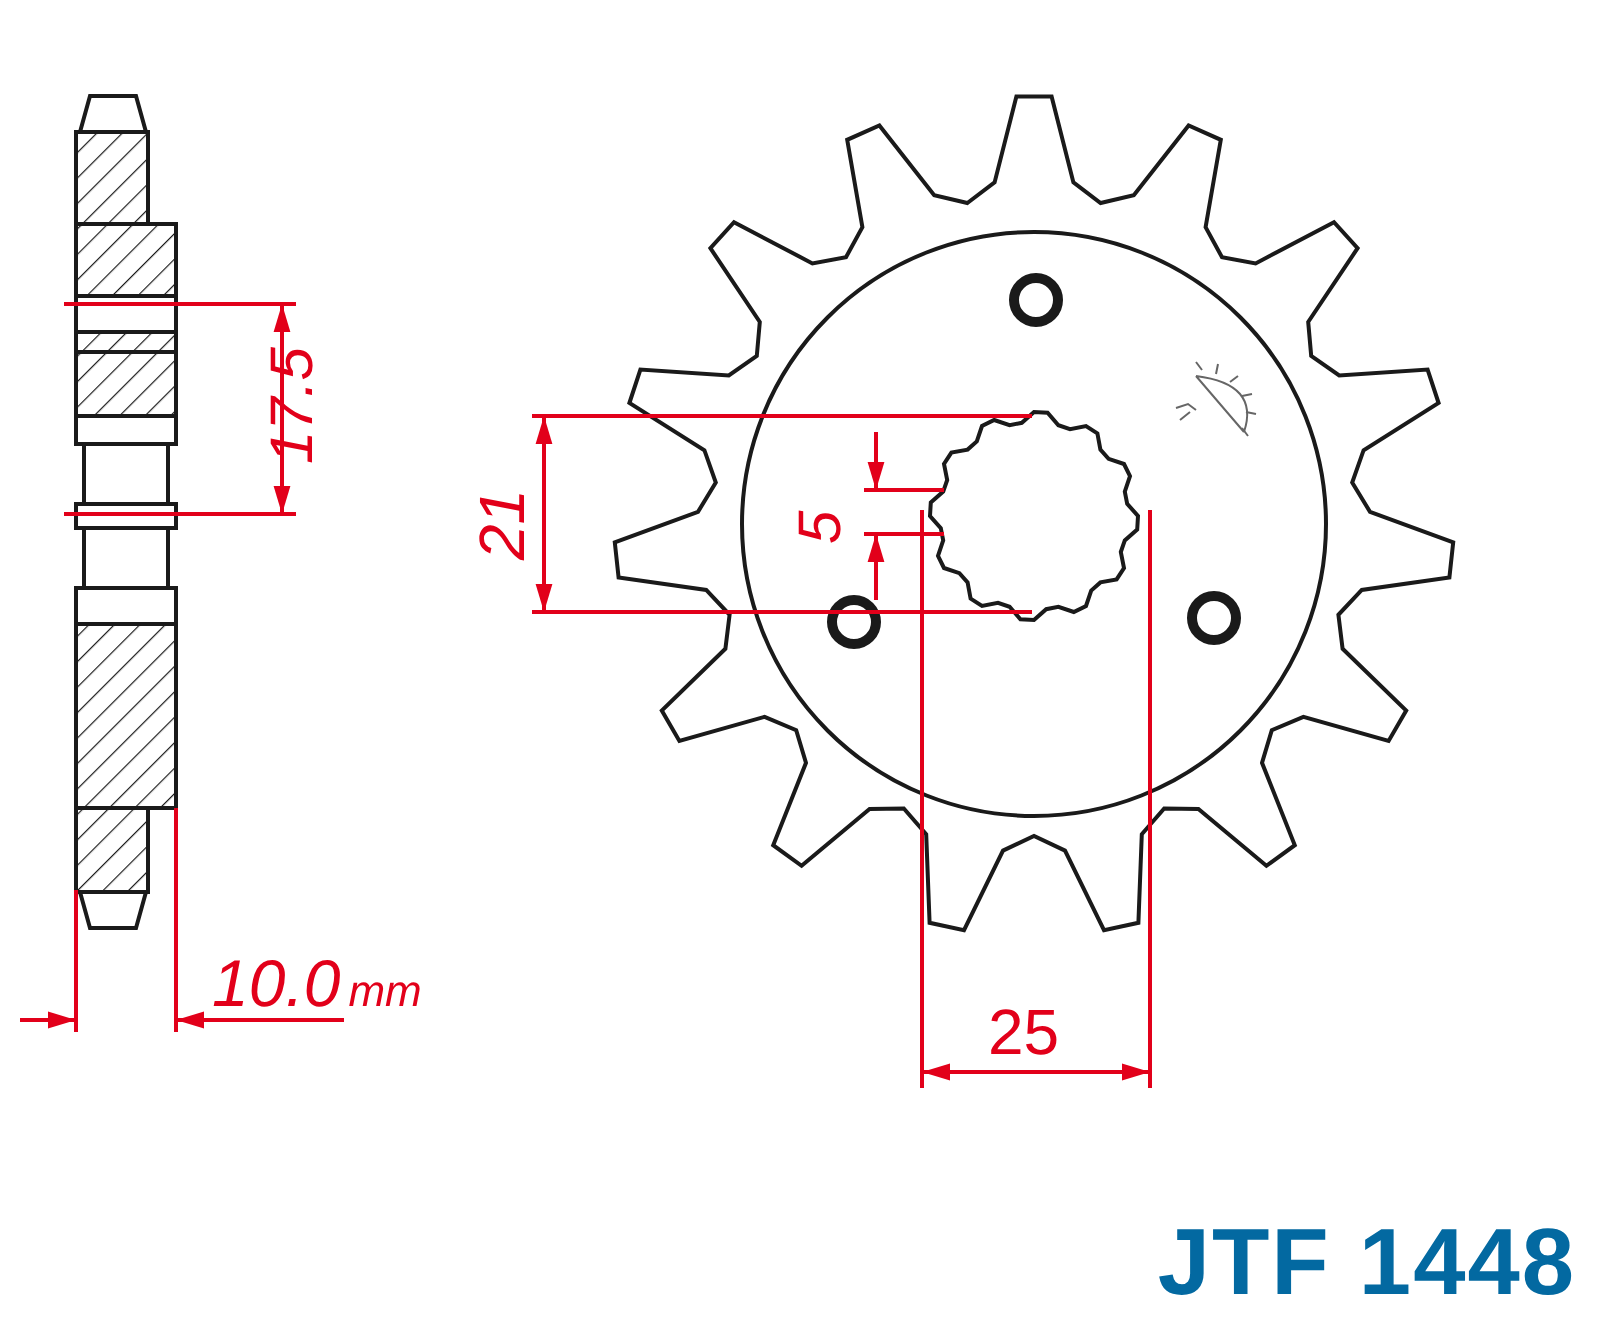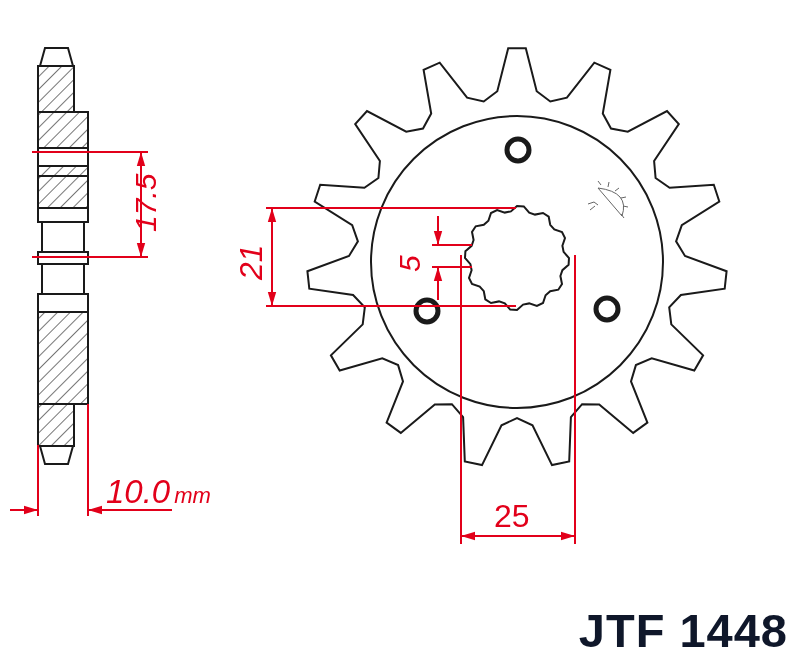--- a/index.html
+++ b/index.html
@@ -1,19 +1,19 @@
 <!DOCTYPE html>
 <html><head>
 <meta charset="utf-8">
 <style>
   html, body { margin: 0; padding: 0; background: #ffffff; }
   body { width: 800px; height: 668px; position: relative; overflow: hidden; font-family: "Liberation Sans", sans-serif; }
   #drawing { position: absolute; left: 0; top: 0; }
   .dim-text { font-family: "Liberation Sans", sans-serif; fill: #e2001a; font-style: italic; }
-  .part-number { position: absolute; right: 12px; top: 603px; font-family: "Liberation Sans", sans-serif; font-weight: bold; font-size: 47px; color: #0f172a; letter-spacing: 1px; }
+  .part-number { position: absolute; right: 12px; top: 603px; font-family: "Liberation Sans", sans-serif; font-weight: bold; font-size: 47px; color: #0369a1; letter-spacing: 1px; }
 </style>
 </head>
 <body>
 
 <svg id="drawing" width="800" height="668" viewBox="0 0 800 668" xmlns="http://www.w3.org/2000/svg">
   <defs>
     <pattern id="hatch" patternUnits="userSpaceOnUse" width="9" height="9" patternTransform="rotate(45)">
       <line x1="0" y1="0" x2="0" y2="9" stroke="#1a1a1a" stroke-width="1.2"></line>
     </pattern>
     <marker id="arr" viewBox="0 0 10 10" refX="10" refY="5" markerWidth="7" markerHeight="7" orient="auto-start-reverse">

